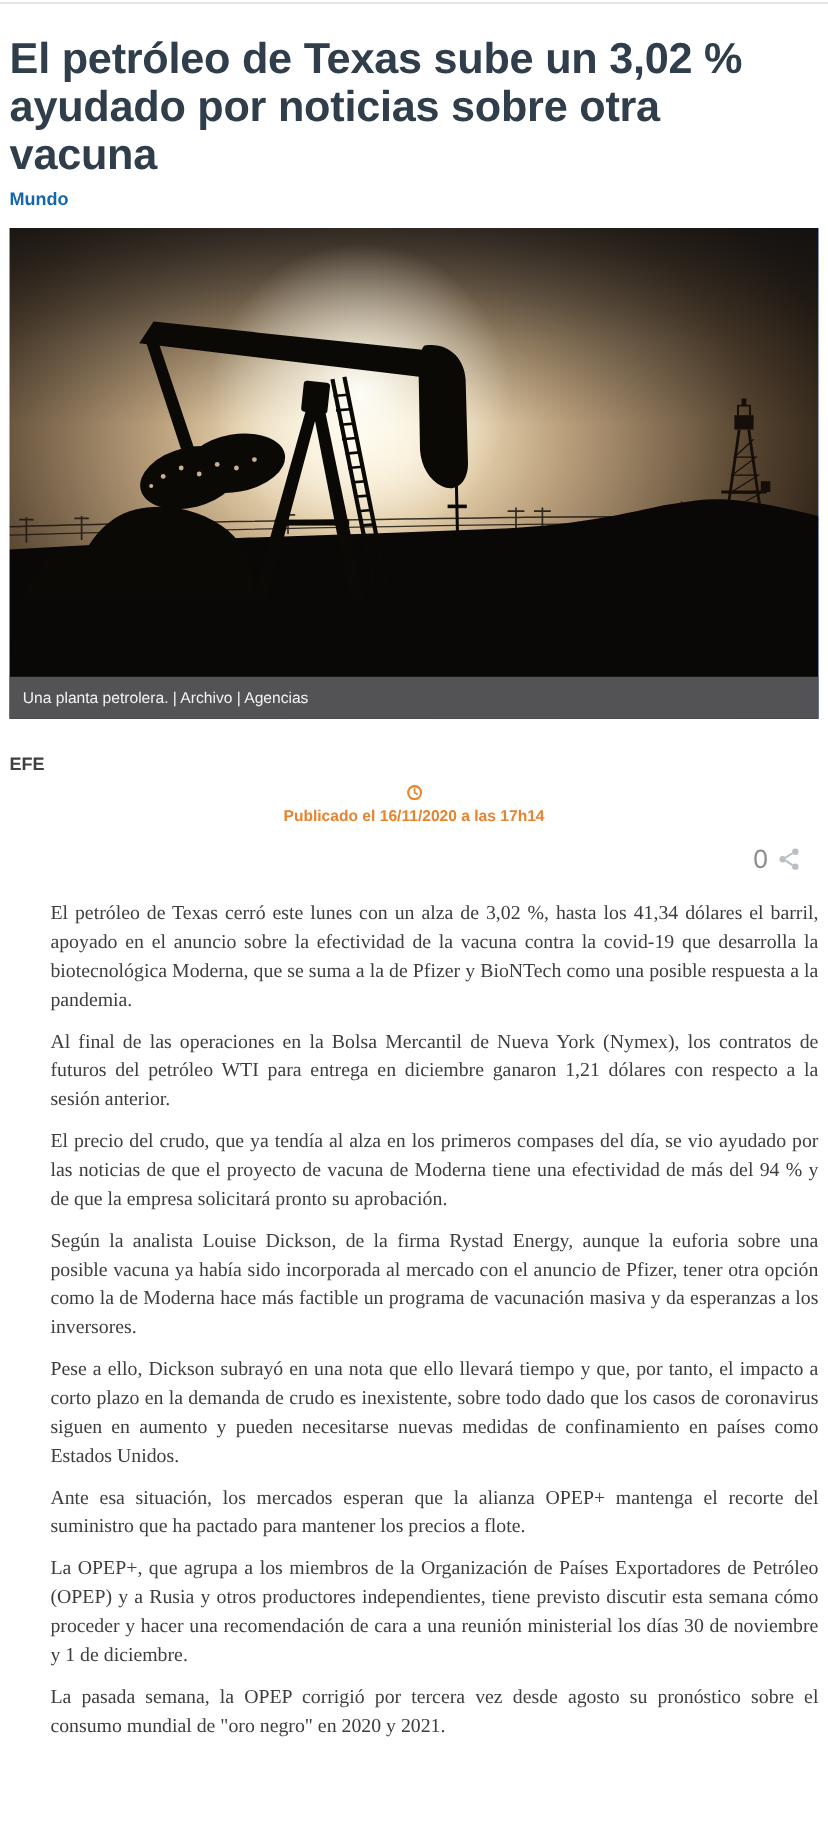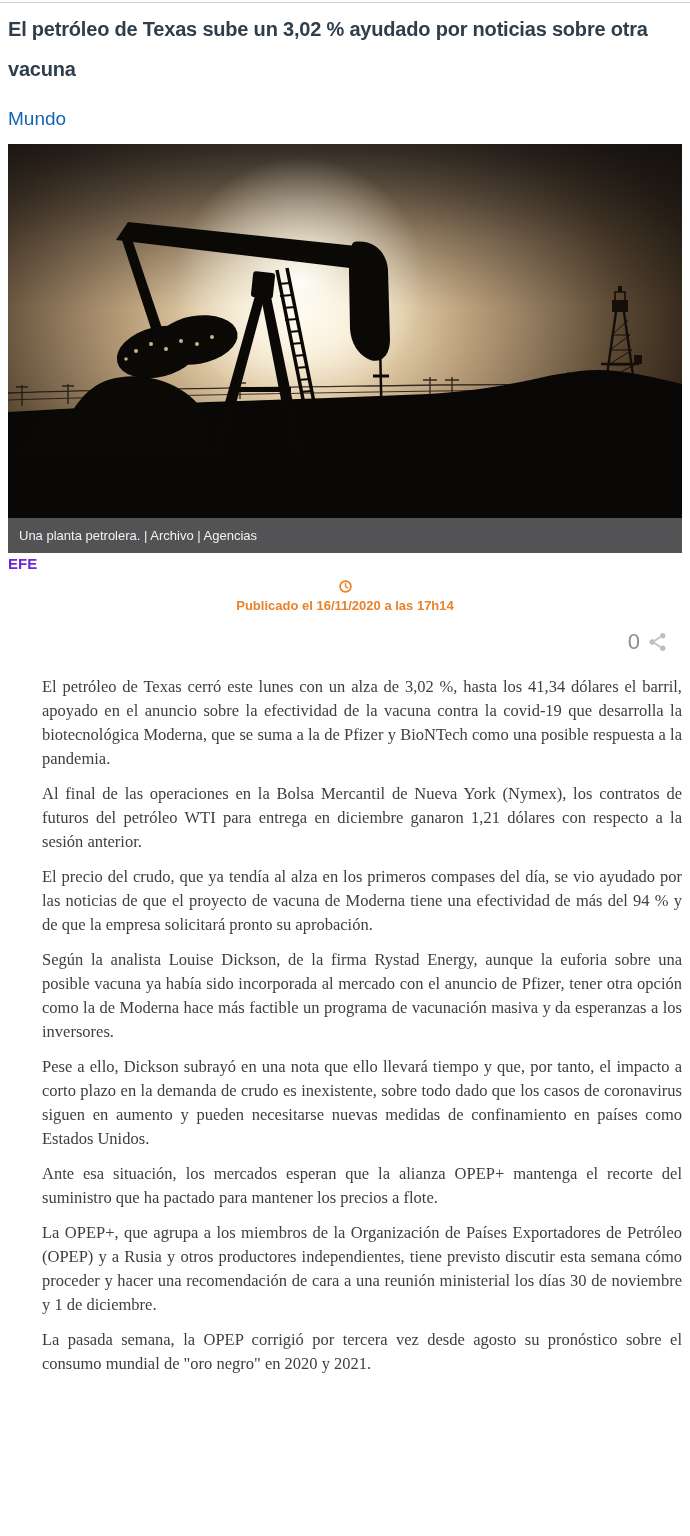--- a/index.html
+++ b/index.html
@@ -1,26 +1,26 @@
 <!DOCTYPE html>
 <html lang="es"><head>
 <meta charset="utf-8">
 <style>
   html,body{margin:0;padding:0;background:#ffffff;}
   body{width:690px;min-height:1536px;font-family:"Liberation Sans",sans-serif;overflow-x:hidden;}
   .top-line{margin-top:2px;border-top:1px solid #d2d2d2;}
   .container{padding:0 8px;}
-  .headline{margin:6px 0 0;font-size:20px;line-height:40px;font-weight:700;color:#2f3e4a;letter-spacing:-0.2px;}
-  .category{display:inline-block;margin-top:19px;font-size:19px;font-weight:400;color:#1566b1;text-decoration:none;cursor:pointer;}
+  .headline{margin:26px 0 0;font-size:36px;line-height:40px;font-weight:700;color:#2f3e4a;letter-spacing:-0.2px;}
+  .category{display:inline-block;margin-top:9px;font-size:15px;font-weight:700;color:#1566b1;text-decoration:none;cursor:pointer;}
   .figure{position:relative;margin-top:14px;width:674px;height:409px;background:#1d4ed8;}
   .figure svg{display:block;width:674px;height:409px;}
   .caption-bar{position:absolute;left:0;right:0;bottom:0;height:35px;background:rgba(86,86,88,0.96);
     color:#f2f2f2;font-size:13px;line-height:35px;padding:0 11px;box-sizing:border-box;
     white-space:nowrap;overflow:hidden;}
-  .author{margin-top:2px;font-size:15px;font-weight:700;color:#6d28d9;}
+  .author{margin-top:30px;font-size:15px;font-weight:700;color:#404040;}
   .published{margin-top:8px;display:flex;align-items:center;gap:5px;font-size:13px;font-weight:700;color:#e8822b;flex-direction:column;}
   .published svg{flex:0 0 auto;}
   .share-row{margin-top:13px;height:32px;display:flex;justify-content:flex-end;align-items:center;gap:7px;padding-right:14px;}
   .share-count{font-size:22px;color:#8b8d90;}
   .share-btn{background:none;border:none;padding:0;margin:0;cursor:pointer;display:flex;align-items:center;}
   .body-text{margin-top:17px;font-family:"Liberation Serif","DejaVu Serif",serif;font-size:16.5px;
     line-height:24px;color:#3e3e3e;text-align:justify;margin-left:34px;}
   .body-text p{margin:0 0 11px;}
 </style>
 </head>

